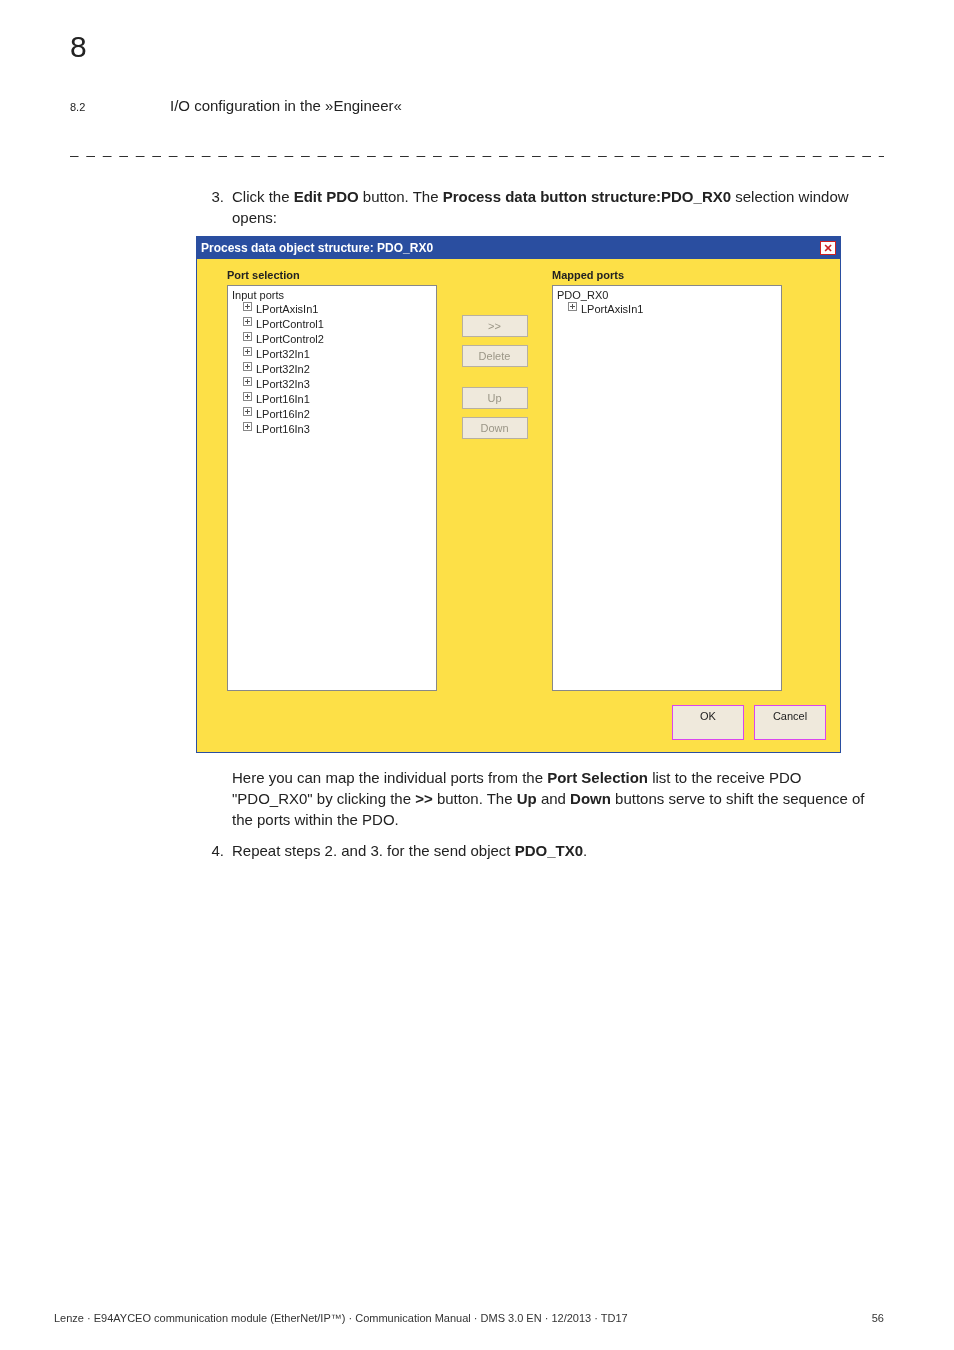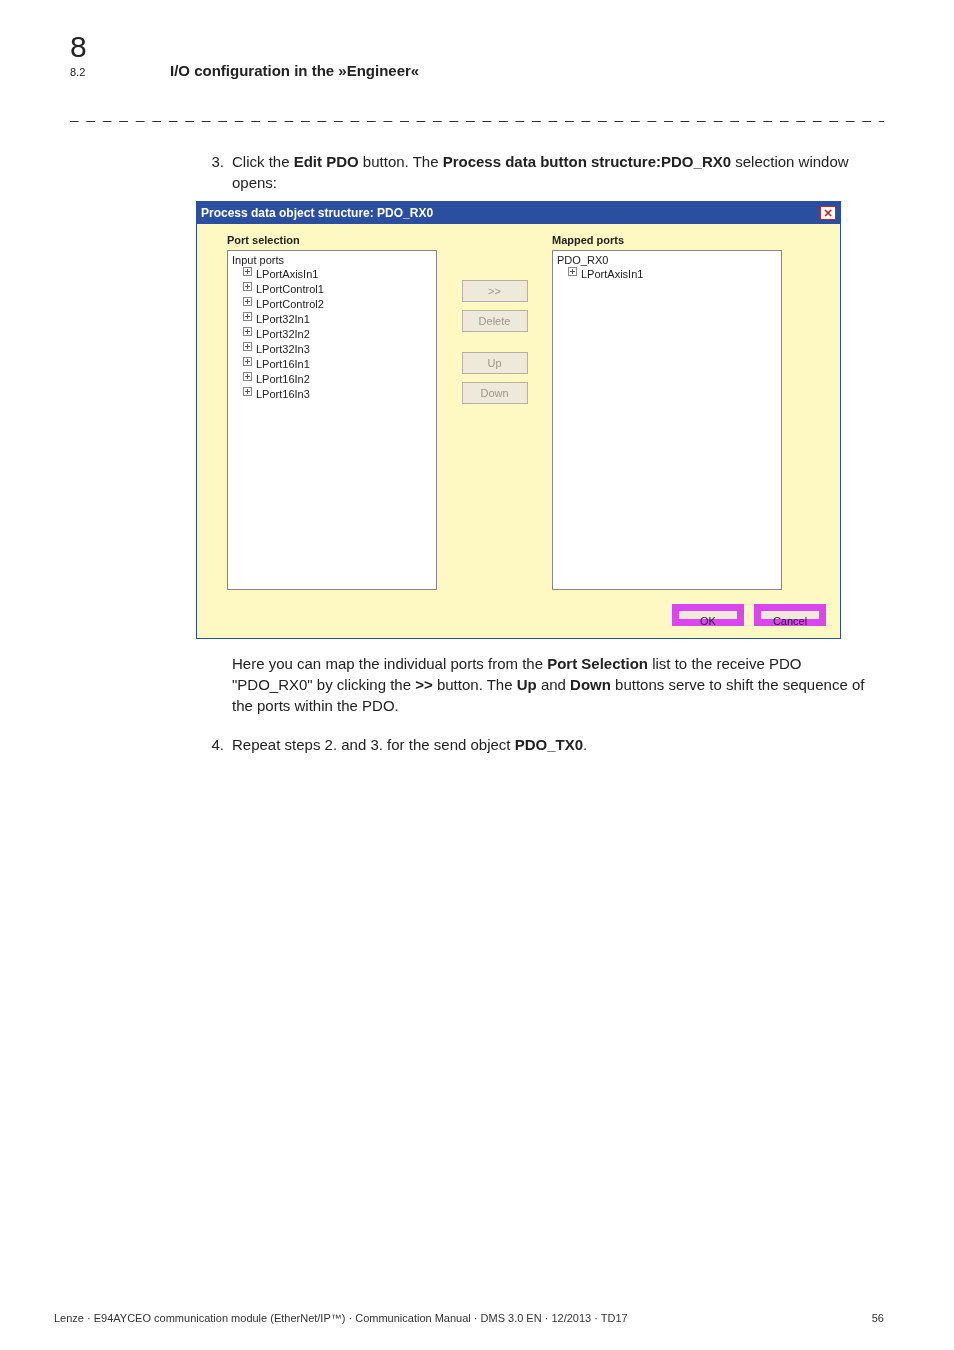--- a/index.html
+++ b/index.html
@@ -35,21 +35,22 @@
     align-items: baseline;
     margin-top: -2px;
   }
   .hdr-subnum {
     font-size: 11px;
     width: 100px;
     flex-shrink: 0;
   }
   .hdr-subtitle {
     font-size: 15px;
-    font-weight: 700;
+    font-weight: 400;
+    margin-top: 35px;
   }
   .dashed-sep {
     margin: 26px 0 28px 0;
     border: none;
     letter-spacing: 2px;
     font-size: 15px;
     overflow: hidden;
     white-space: nowrap;
     width: 100%;
     height: 1.2em;
@@ -71,21 +72,21 @@
     padding-right: 8px;
   }
   .step-body { flex: 1; }
   .bold { font-weight: 600; text-align: center; }
 
   
   .dlg {
     margin: 8px 0 14px -2px;
     width: 645px;
     border: 1px solid #2a4ea0;
-    background: #fef9c3;
+    background: #fde047;
     box-sizing: border-box;
   }
   .dlg-titlebar {
     background: #2a4ea0;
     color: #fff;
     font-family: Tahoma, Arial, sans-serif;
     font-size: 12px;
     font-weight: 700;
     padding: 2px 4px;
     display: flex;
@@ -119,21 +120,21 @@
   .col-mid  { width: 115px; display:flex; flex-direction:column; align-items:center; padding-top:46px; }
   .col-right{ width: 230px; }
   .col-label {
     font-weight: 700;
     margin-bottom: 4px;
   }
   .listbox {
     background: #fff;
     border: 1px solid #888;
     box-sizing: border-box;
-    height: 340px;
+    height: 406px;
     padding: 2px 4px;
     overflow: hidden;
   }
   .list-root { margin: 1px 0; }
   .tree-item {
     display: flex;
     line-height: 15px;
     margin-left: 11px;
   }
   .tree-exp {
@@ -171,35 +172,35 @@
   }
   .mid-gap { height: 12px; }
   .dlg-footer {
     display: flex;
     justify-content: flex-end;
     padding-top: 14px;
     gap: 10px;
   }
   .dlg-btn {
     width: 72px;
-    height: 22px;
+    height: 35px;
     background: #efe9dc;
-    border: 7px solid #d946ef;
+    border: 1px solid #d946ef;
     font-family: Tahoma, Arial, sans-serif;
     font-size: 11px;
     text-align: center;
     line-height: 20px;
     box-sizing: border-box;
   }
 
   .after-dlg {
     font-size: 15px;
     line-height: 1.4;
     margin-left: 34px;
-    margin-bottom: 18px;
+    margin-bottom: 10px;
   }
 
   .page-footer {
     position: absolute;
     bottom: 26px;
     left: 54px;
     right: 70px;
     display: flex;
     justify-content: space-between;
     font-size: 11px;

